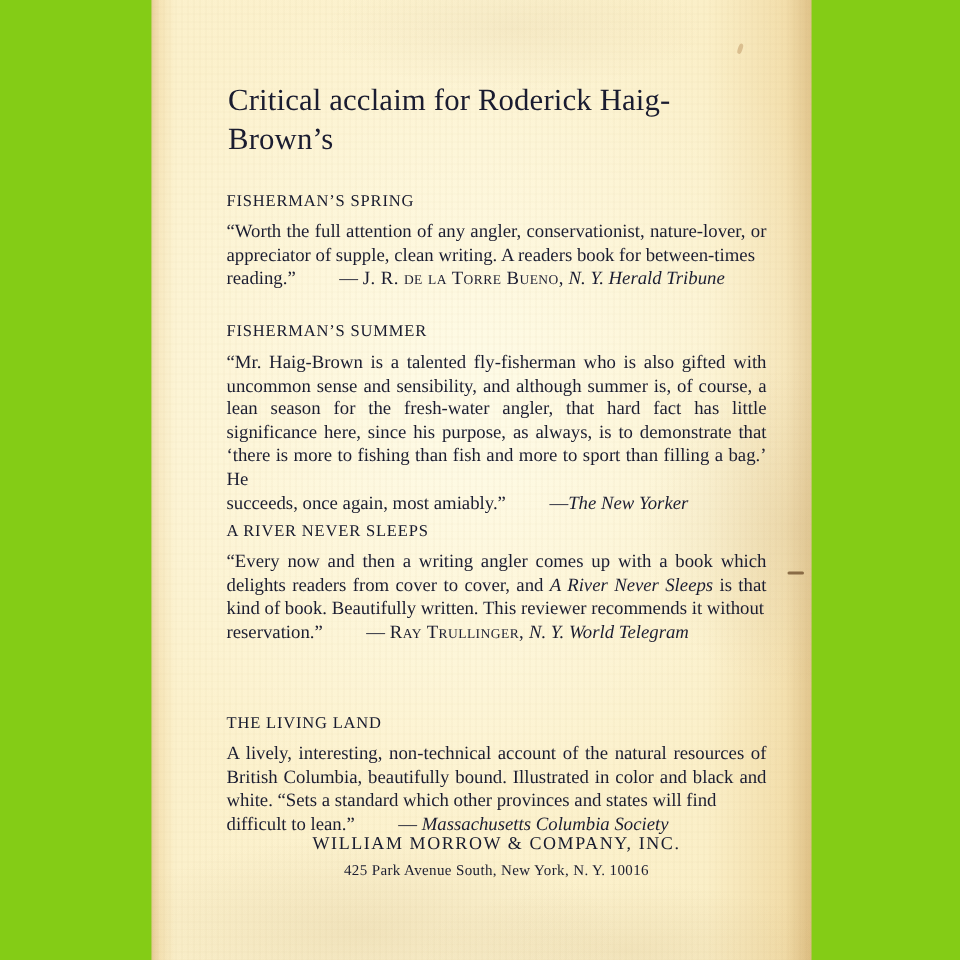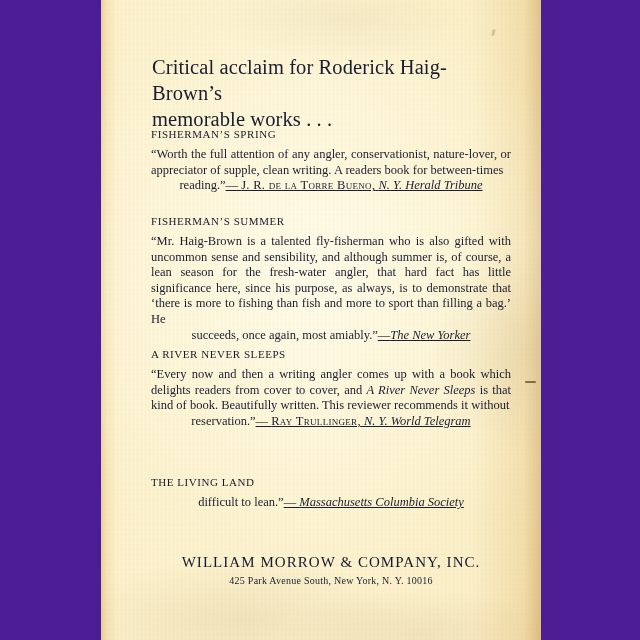--- a/index.html
+++ b/index.html
@@ -11,21 +11,21 @@
     width: 640px;
     height: 640px;
     overflow: hidden;
     font-family: "Liberation Serif", "DejaVu Serif", serif;
   }
 
   #page-wrap {
     position: relative;
     width: 640px;
     height: 640px;
-    background: #4c1d95;
+    background: #84cc16;
   }
 
   
   .book-page {
     position: absolute;
     left: 101px;
     top: 0;
     width: 440px;
     height: 640px;
     background:
@@ -129,41 +129,42 @@
     color: #1b1d31;
   }
   .rev-body i { font-style: italic; }
   .sc {
     font-variant: small-caps;
     letter-spacing: 0.3px;
   }
   
   .lastline {
     display: flex;
-    justify-content: center;
+    justify-content: flex-start;
     align-items: baseline;
     width: 100%;
+    gap: 29px;
   }
   .lastline .lead { white-space: nowrap; }
-  .lastline .attr { white-space: nowrap; text-align: right; text-decoration: underline; }
+  .lastline .attr { white-space: nowrap; text-align: right; }
 
   #rev1 { top: 125px; }
   #rev2 { top: 212px; }
   #rev3 { top: 345px; }
   #rev4 { top: 443px; margin-top: 30px; }
 
   .publisher {
     position: absolute;
     left: 0;
     top: 553px;
     width: 360px;
     text-align: center;
   }
   .pub-name {
-    font-size: 15px;
+    font-size: 12px;
     letter-spacing: 1.05px;
     line-height: 19px;
     color: #171a2e;
   }
   .pub-addr {
     font-size: 10px;
     letter-spacing: 0.25px;
     line-height: 18px;
     color: #1b1d31;
   }
@@ -176,21 +177,20 @@
   <div class="book-page">
     <div class="grain"></div>
     <div class="mottle"></div>
     <div class="edge-mark"></div>
     <div class="speck"></div>
 
     <div class="content">
 
       <div class="headline">
         <span>Critical acclaim for Roderick Haig-Brown’s</span>
-        <span class="l2">memorable works . . .</span>
       </div>
 
       <div class="review" id="rev1">
         <div class="rev-title">FISHERMAN’S SPRING</div>
         <div class="rev-body">
           <span>“Worth the full attention of any angler, conservationist, nature-lover, or appreciator of supple, clean writing. A readers book for between-times</span>
           <span class="lastline">
             <span class="lead">reading.”</span>
             <span class="attr"><span>— </span><span class="sc">J. R. de la Torre Bueno,</span> <i>N. Y. Herald Tribune</i></span>
           </span>
@@ -215,20 +215,21 @@
           <span class="lastline">
             <span class="lead">succeeds, once again, most amiably.”</span>
             <span class="attr"><span>—</span><i>The New Yorker</i></span>
           </span>
         </div>
       </div>
 
       <div class="review" id="rev4">
         <div class="rev-title">THE LIVING LAND</div>
         <div class="rev-body">
+          <span>A lively, interesting, non-technical account of the natural resources of British Columbia, beautifully bound. Illustrated in color and black and white. “Sets a standard which other provinces and states will find</span>
           <span class="lastline">
             <span class="lead">difficult to lean.”</span>
             <span class="attr"><span>— </span><i>Massachusetts Columbia Society</i></span>
           </span>
         </div>
       </div>
 
       <div class="publisher">
         <div class="pub-name">WILLIAM MORROW &amp; COMPANY, INC.</div>
         <div class="pub-addr">425 Park Avenue South, New York, N. Y. 10016</div>

